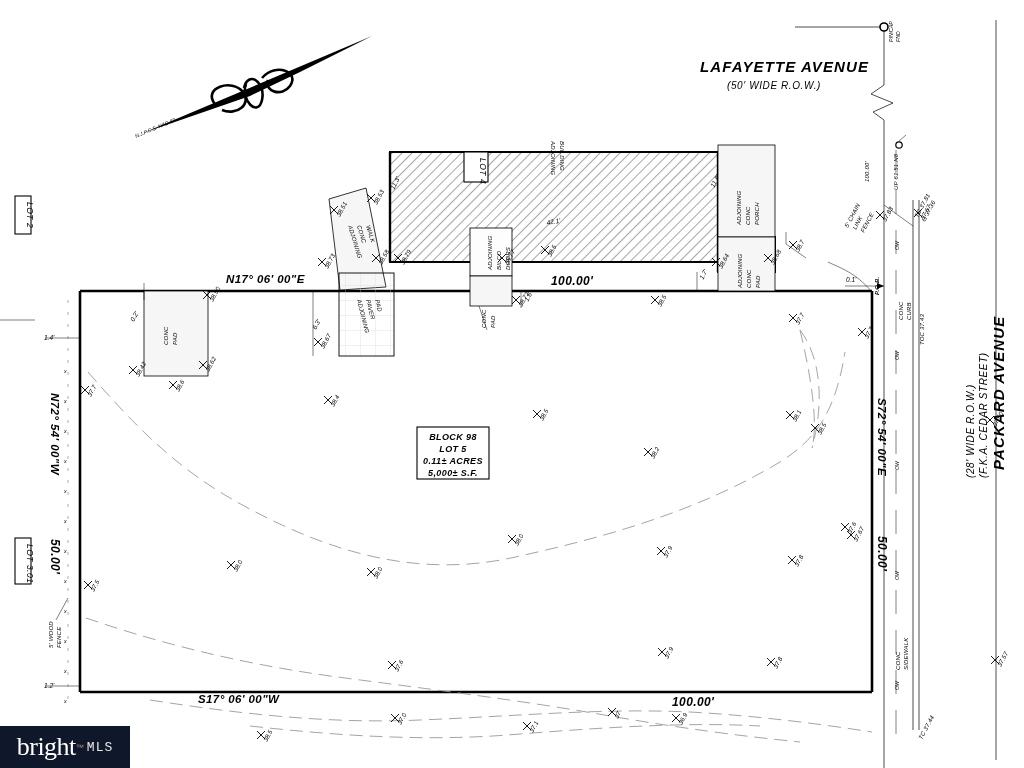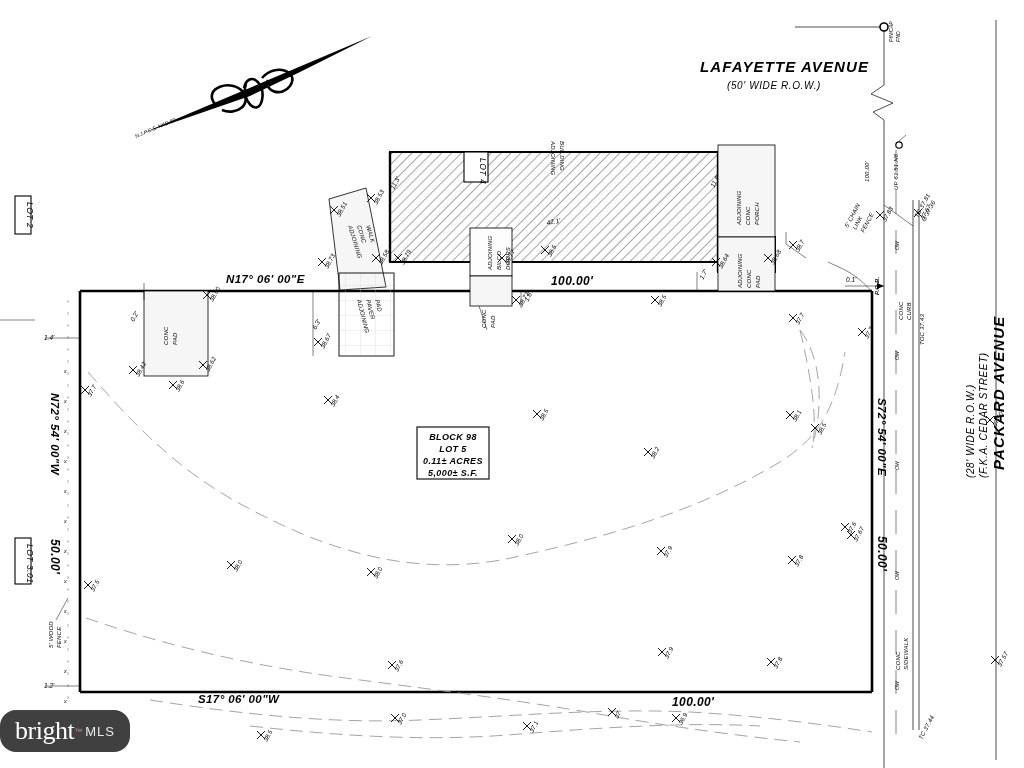--- a/index.html
+++ b/index.html
@@ -25,27 +25,27 @@
   .ln-thin  {stroke:#000;stroke-width:.7;fill:none;}
   .ln-hair  {stroke:#000;stroke-width:.5;fill:none;}
   .ln-gray  {stroke:#8d8d8d;stroke-width:.7;fill:none;}
   .ln-contour{stroke:#9a9a9a;stroke-width:.9;fill:none;stroke-dasharray:13 7;}
   .hatchbg  {fill:url(#diag);stroke:#000;stroke-width:1.9;}
   .padbg    {fill:#fdfdfd;stroke:#000;stroke-width:.85;}
   .stipple  {fill:#f6f6f6;stroke:#000;stroke-width:.8;}
   .boxlabel {fill:#fff;stroke:#000;stroke-width:1.1;}
 
   
-  #wm{position:absolute;left:0;bottom:16px;width:130px;height:42px;
-      background:#404040;display:flex;align-items:center;
-      justify-content:center;border-radius:16px;}
+  #wm{position:absolute;left:0;bottom:0;width:130px;height:42px;
+      background:#0f172a;display:flex;align-items:center;
+      justify-content:center;}
   #wm .bt{font-family:"Liberation Serif", serif;font-size:26px;color:#fff;
           line-height:1;letter-spacing:-.5px;}
   #wm .tm{font-size:8px;color:#c98b7e;vertical-align:super;}
-  #wm .ml{font-family:Liberation Sans, sans-serif;font-size:13px;color:#e8e8e8;
+  #wm .ml{font-family:Liberation Mono, monospace;font-size:13px;color:#e8e8e8;
           letter-spacing:1px;margin-left:3px;}
 </style>
 </head>
 <body>
 
 <div id="stage">
 
 <svg class="plat" viewBox="0 0 1024 768">
   <defs>
     <pattern id="diag" width="7" height="7" patternUnits="userSpaceOnUse" patternTransform="rotate(45)">

